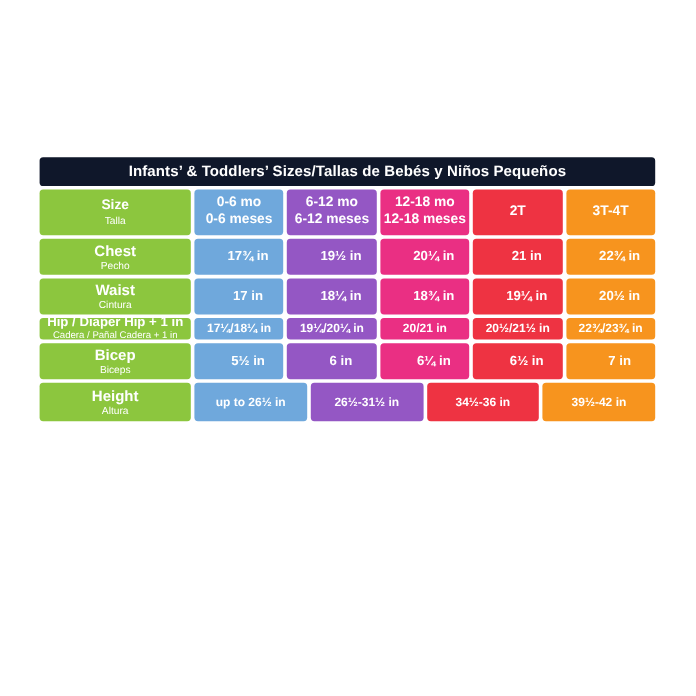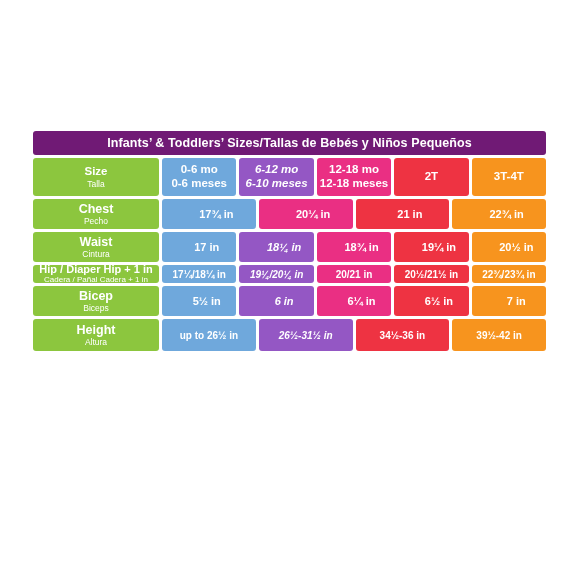--- a/index.html
+++ b/index.html
@@ -24,21 +24,21 @@
 
   #chart {
     position: absolute;
     left: 33px;
     top: 131px;
     width: 513px;
   }
 
   
   .title-bar {
-    background: #701a75;
+    background: #0f172a;
     border-radius: 3px;
     height: 24px;
     display: flex;
     align-items: center;
     justify-content: center;
     margin-bottom: 3px;
   }
   .title-bar .title-text {
     color: #ffffff;
     font-size: 12.5px;
@@ -75,21 +75,21 @@
     background: #8cc63e;
     padding: 0 2px;
   }
   
   .cell.data-col {
     flex: 1 1 0;
     min-width: 0;
   }
 
   .c-blue   { background: #6fa8dc; }
-  .c-purple { background: #9457c4; font-style: italic; }
+  .c-purple { background: #9457c4; }
   .c-pink   { background: #ea2f83; }
   .c-red    { background: #ee3342; }
   .c-orange { background: #f7941e; }
 
   
   .row-head .cell { height: 38px; }
   .row-data .cell { height: 30px; }
   .row-hip  .cell { height: 18px; }
   .row-tall .cell { height: 32px; }
 
@@ -143,21 +143,21 @@
         <span class="es">Talla</span>
       </div>
 
       <div class="cell data-col c-blue">
         <span class="hd-en">0-6 mo</span>
         <span class="hd-es">0-6 meses</span>
       </div>
 
       <div class="cell data-col c-purple">
         <span class="hd-en">6-12 mo</span>
-        <span class="hd-es">6-10 meses</span>
+        <span class="hd-es">6-12 meses</span>
       </div>
 
       <div class="cell data-col c-pink">
         <span class="hd-en">12-18 mo</span>
         <span class="hd-es">12-18 meses</span>
       </div>
 
       <div class="cell data-col c-red">
         <span class="hd-en">2T</span>
       </div>
@@ -168,20 +168,23 @@
     </div>
 
     <div class="row row-data">
       <div class="cell label-col">
         <span class="en">Chest</span>
         <span class="es">Pecho</span>
       </div>
       <div class="cell data-col c-blue">
         <span class="val">17¾ in</span>
       </div>
+      <div class="cell data-col c-purple">
+        <span class="val">19½ in</span>
+      </div>
       <div class="cell data-col c-pink">
         <span class="val">20¼ in</span>
       </div>
       <div class="cell data-col c-red">
         <span class="val">21 in</span>
       </div>
       <div class="cell data-col c-orange">
         <span class="val">22¾ in</span>
       </div>
     </div>

